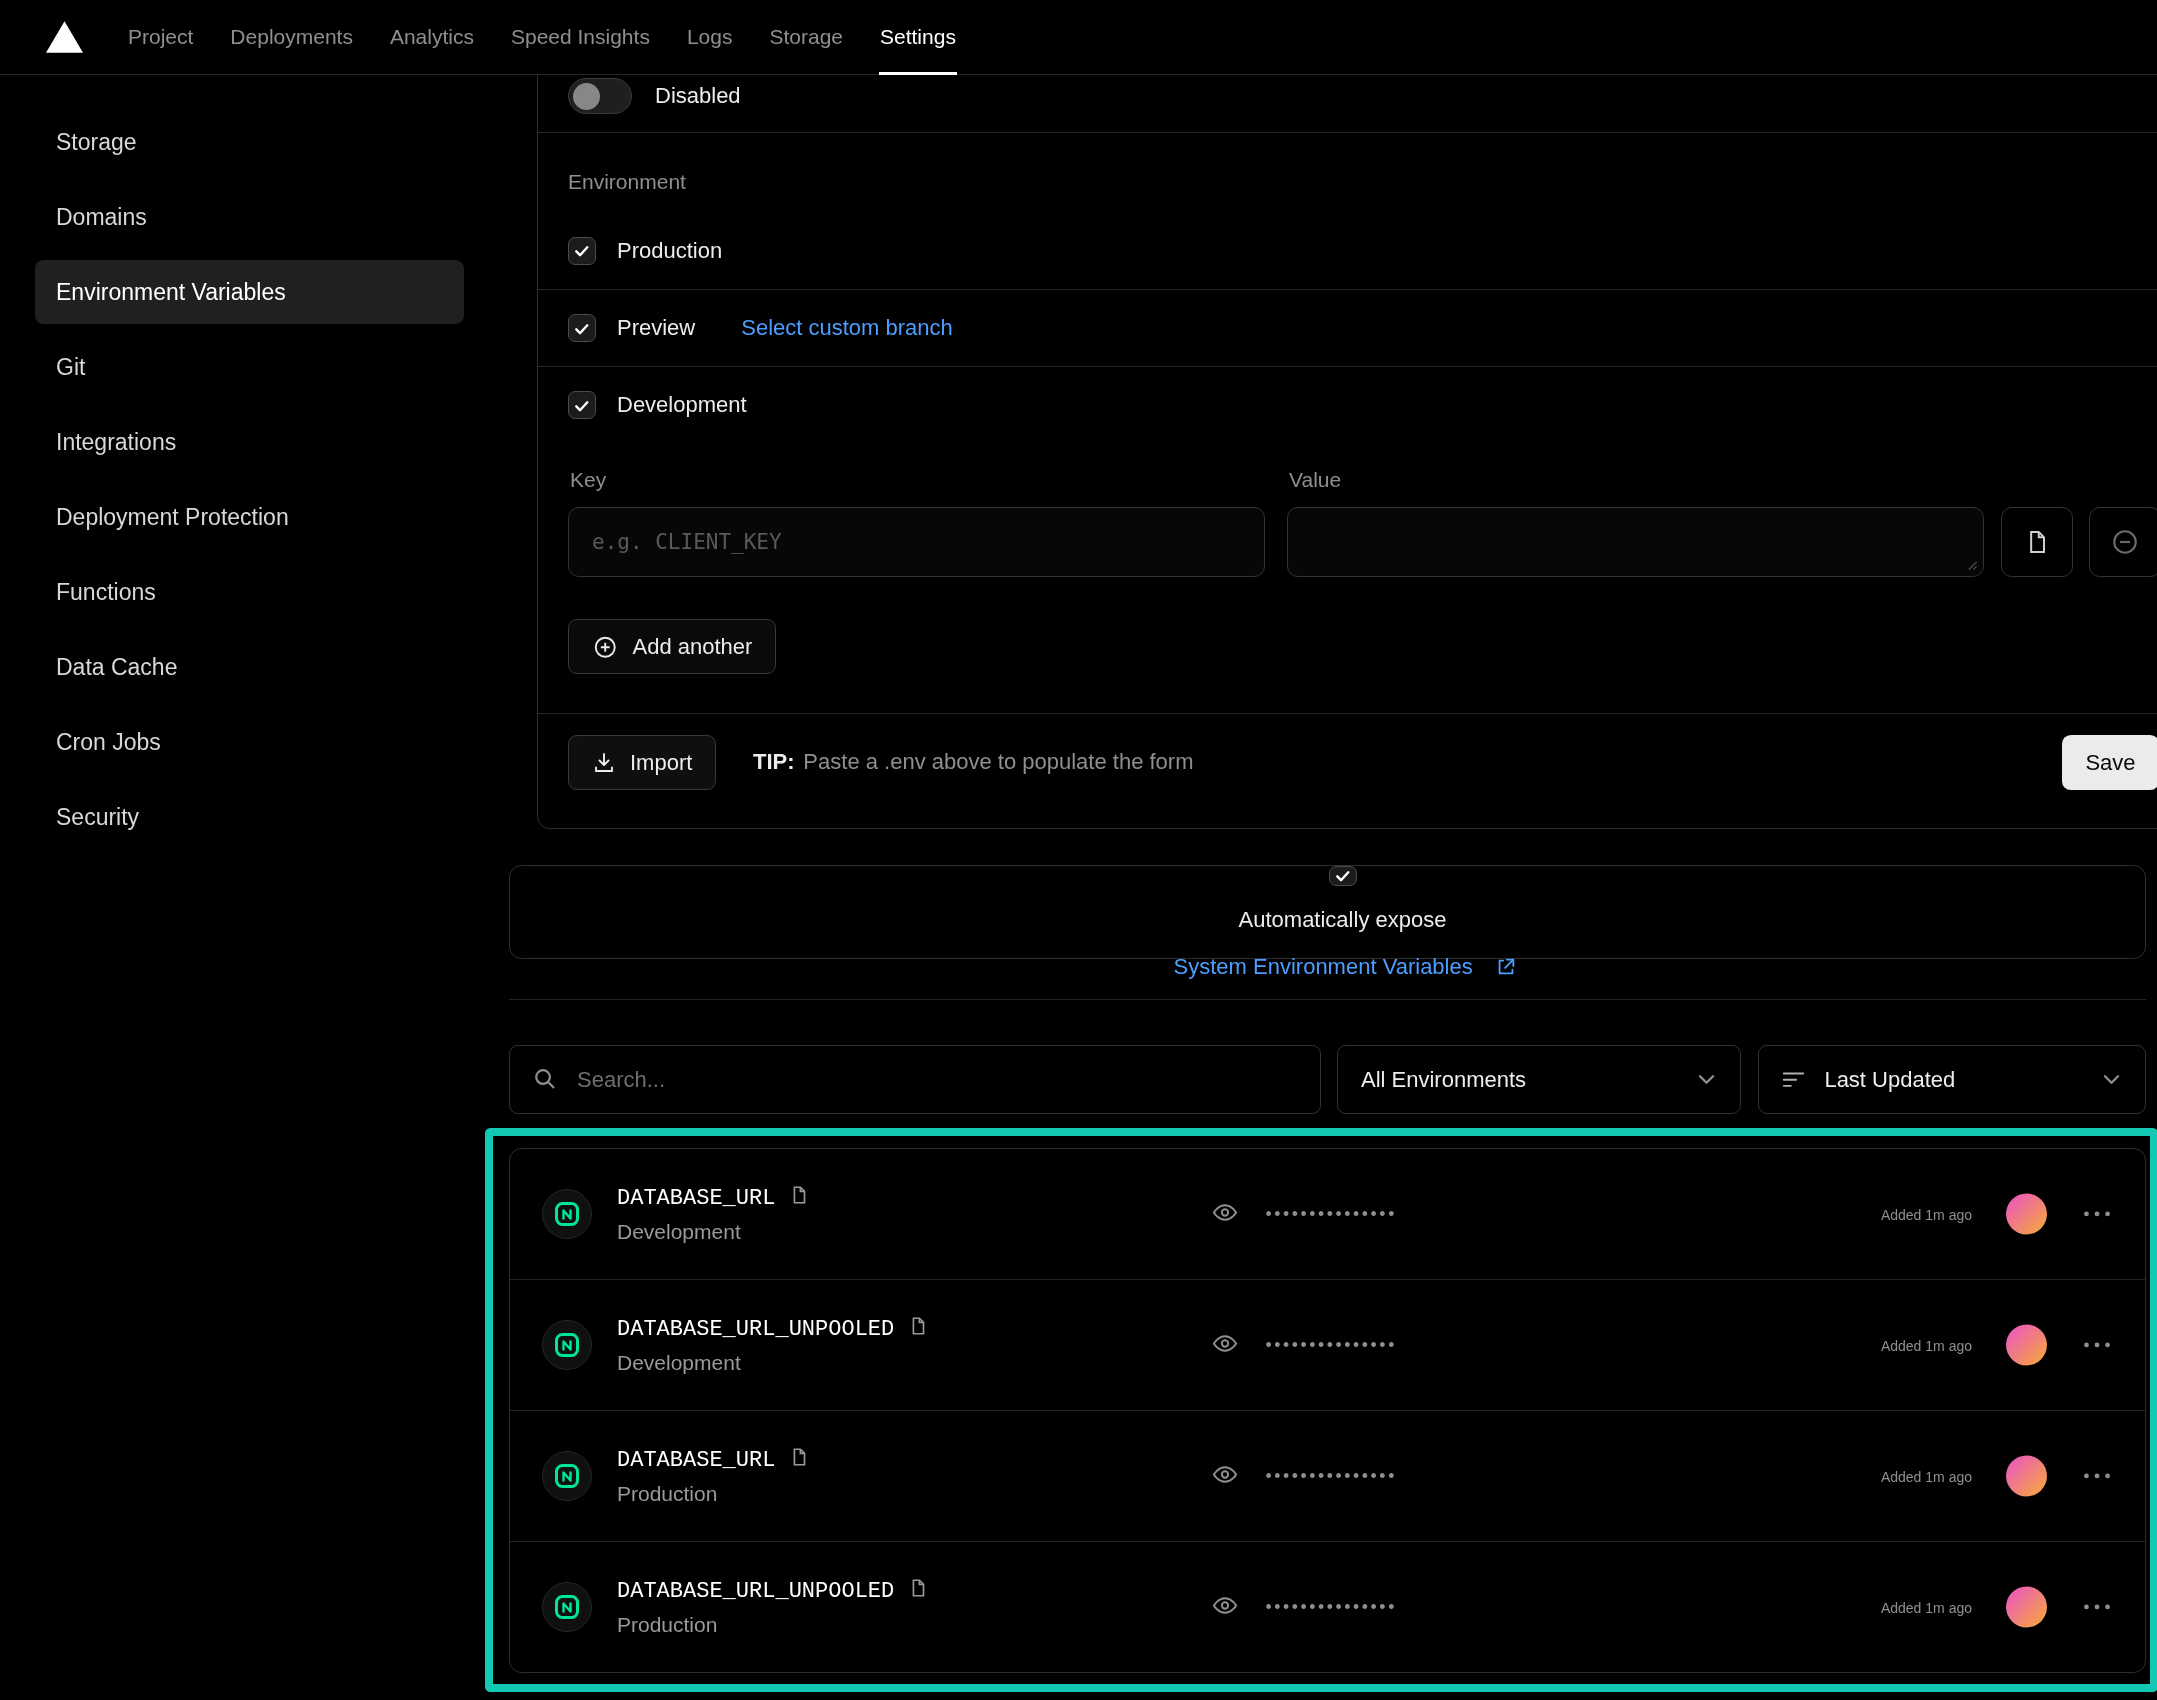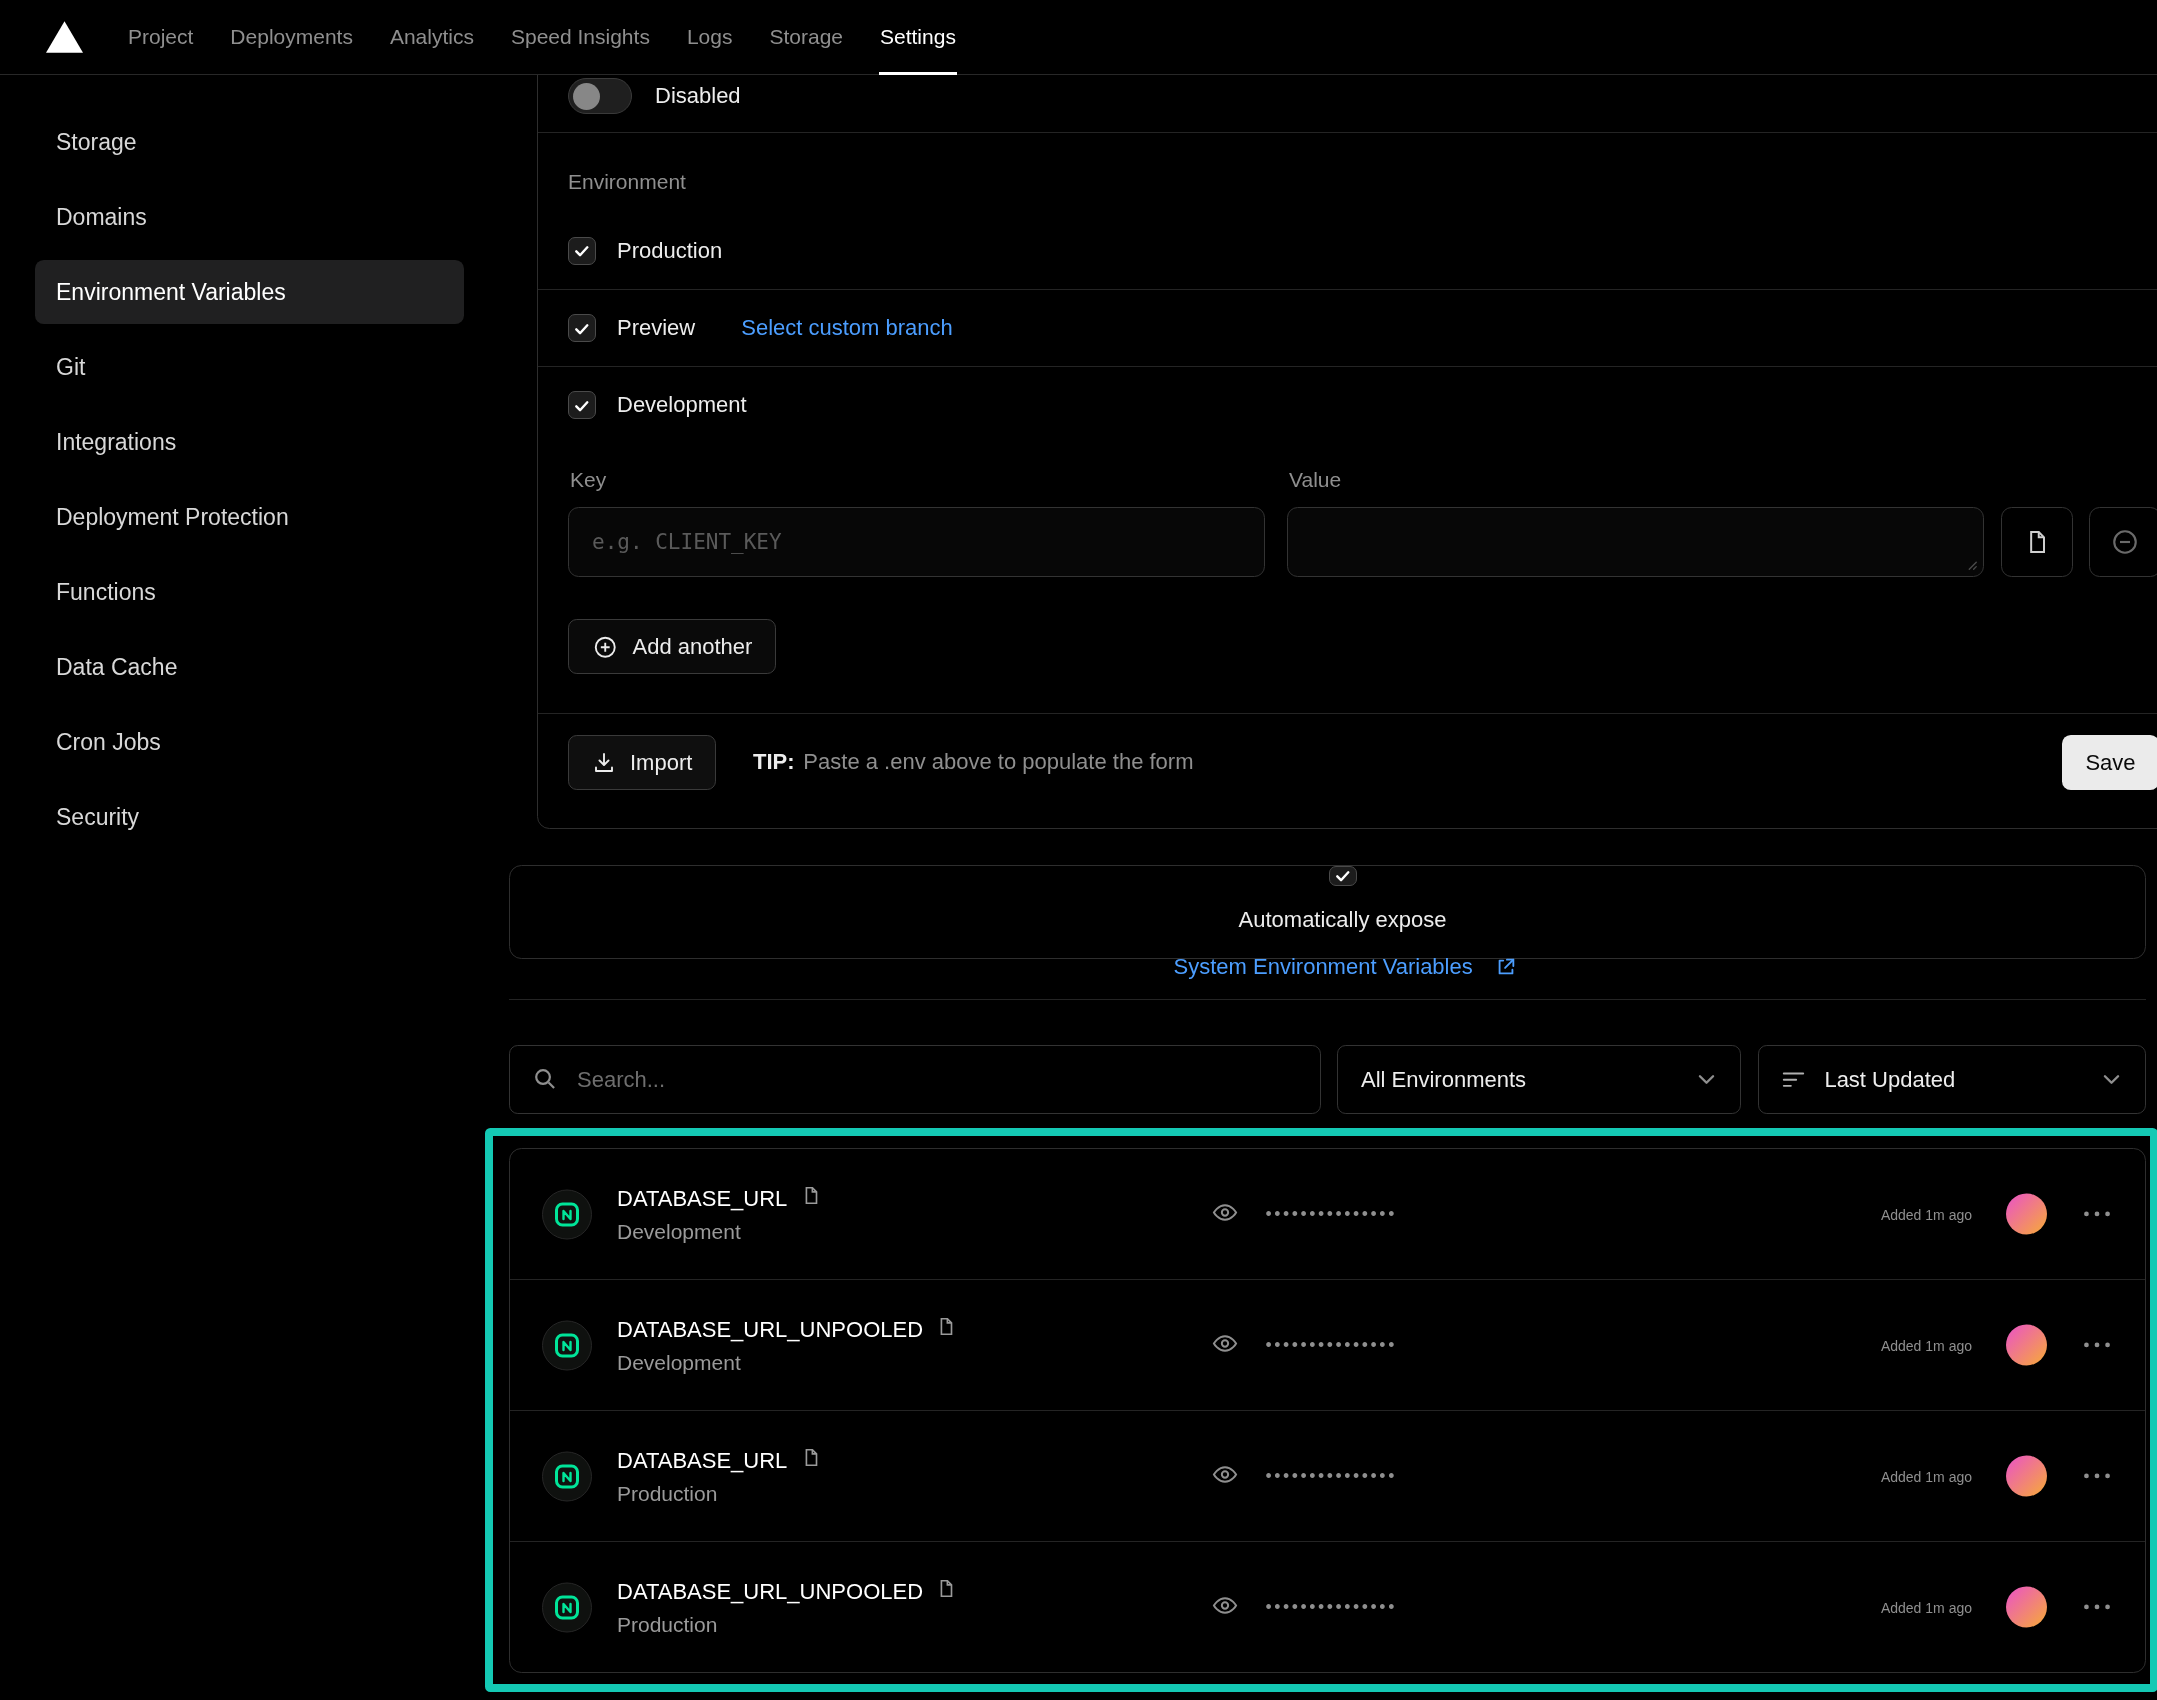--- a/index.html
+++ b/index.html
@@ -135,21 +135,21 @@
     display:flex;flex-direction:column;overflow:hidden;
   }
   .var-row{flex:1;position:relative;}
   .var-row + .var-row{border-top:0.9px solid #242424;}
   .row-left{position:absolute;left:32px;top:50%;transform:translateY(-50%);display:flex;align-items:center;}
   .neon-circle{
     width:50px;height:50px;border-radius:50%;background:#0f110f;border:0.9px solid #262626;
     display:flex;align-items:center;justify-content:center;
   }
   .name-block{margin-left:25px;}
-  .name-line{display:flex;align-items:center;gap:12.4px;font-family:Liberation Sans, sans-serif;font-size:22px;color:#fff;}
+  .name-line{display:flex;align-items:center;gap:12.4px;font-family:Liberation Mono, monospace;font-size:22px;color:#fff;}
   .env-line{font-size:21px;color:#9a9a9a;margin-top:7px;}
   .row-value{position:absolute;left:701px;top:50%;transform:translateY(-50%);display:flex;align-items:center;gap:26.5px;}
   .dots{font-size:17.6px;letter-spacing:2.6px;color:#8f8f8f;}
   .row-right{position:absolute;right:32px;top:50%;transform:translateY(-50%);display:flex;align-items:center;gap:34px;}
   .added{font-size:14px;color:#8f8f8f;}
   .avatar{width:41px;height:41px;border-radius:50%;display:inline-block;}
   .menu-btn{display:flex;align-items:center;}
 </style>
 </head>
 <body>

